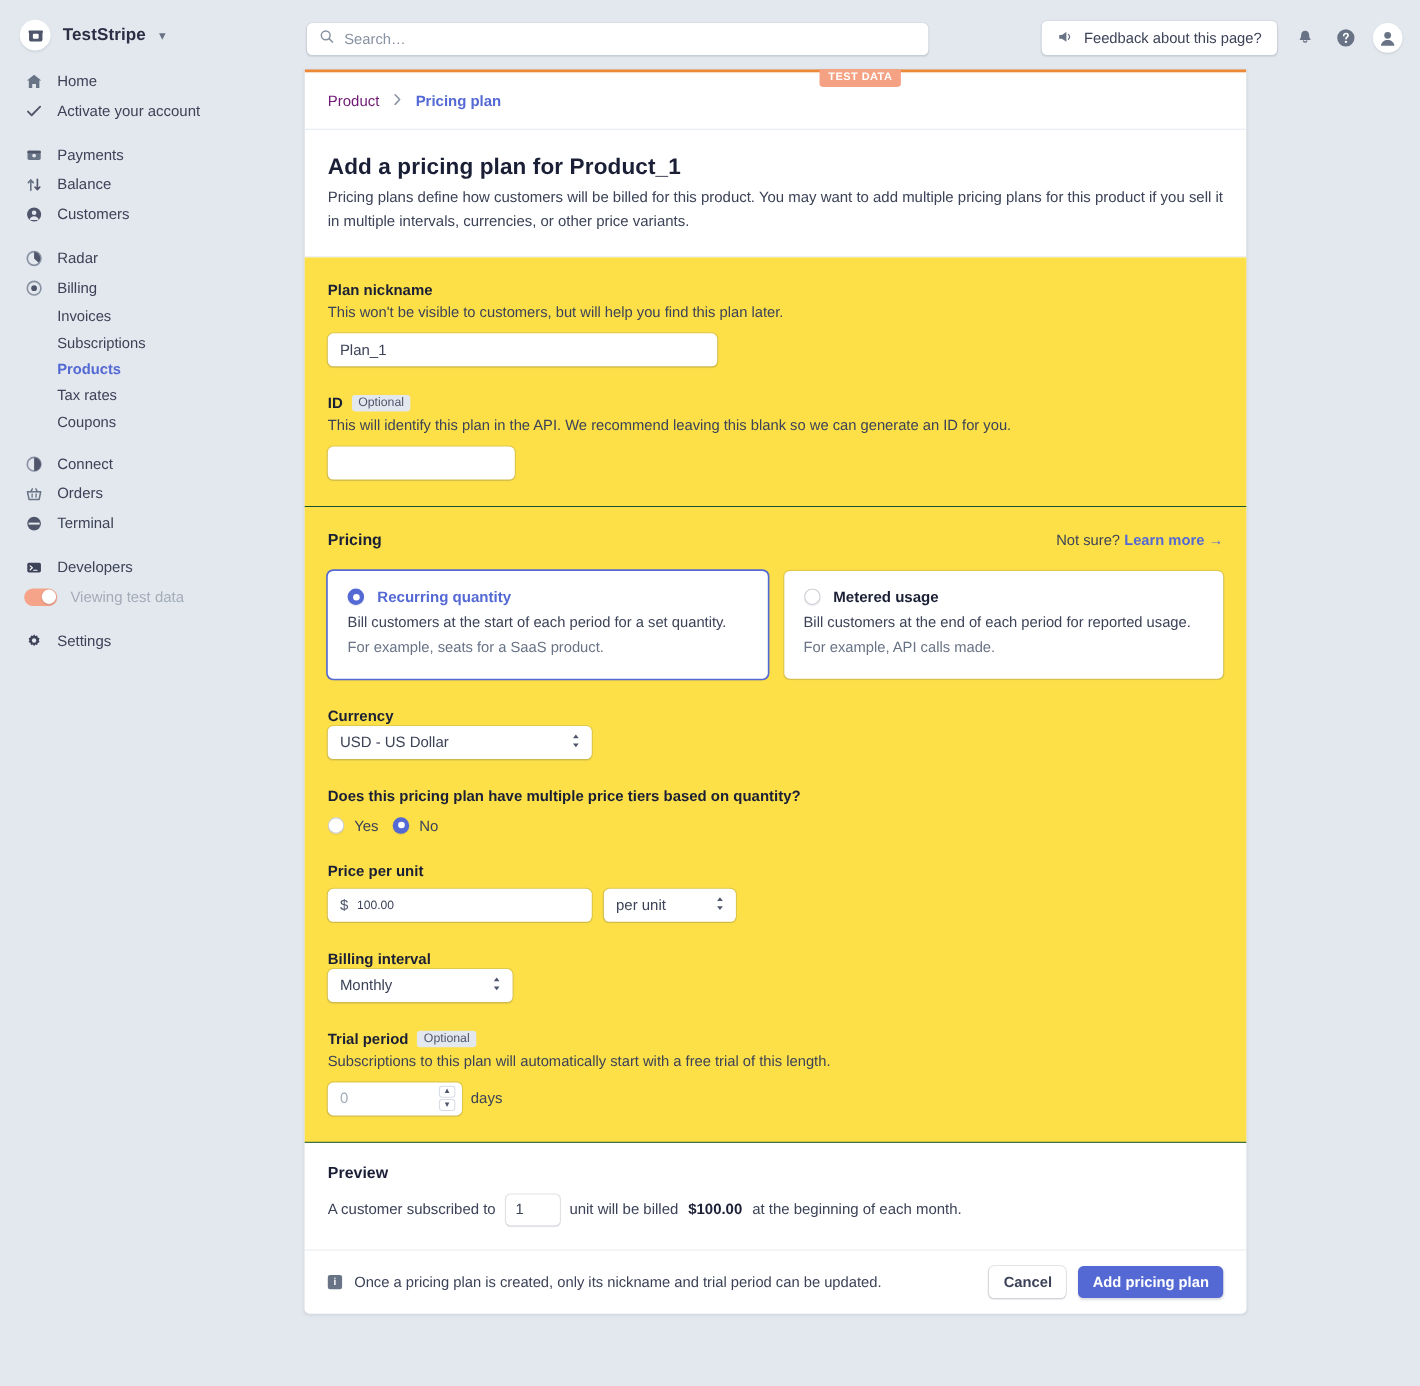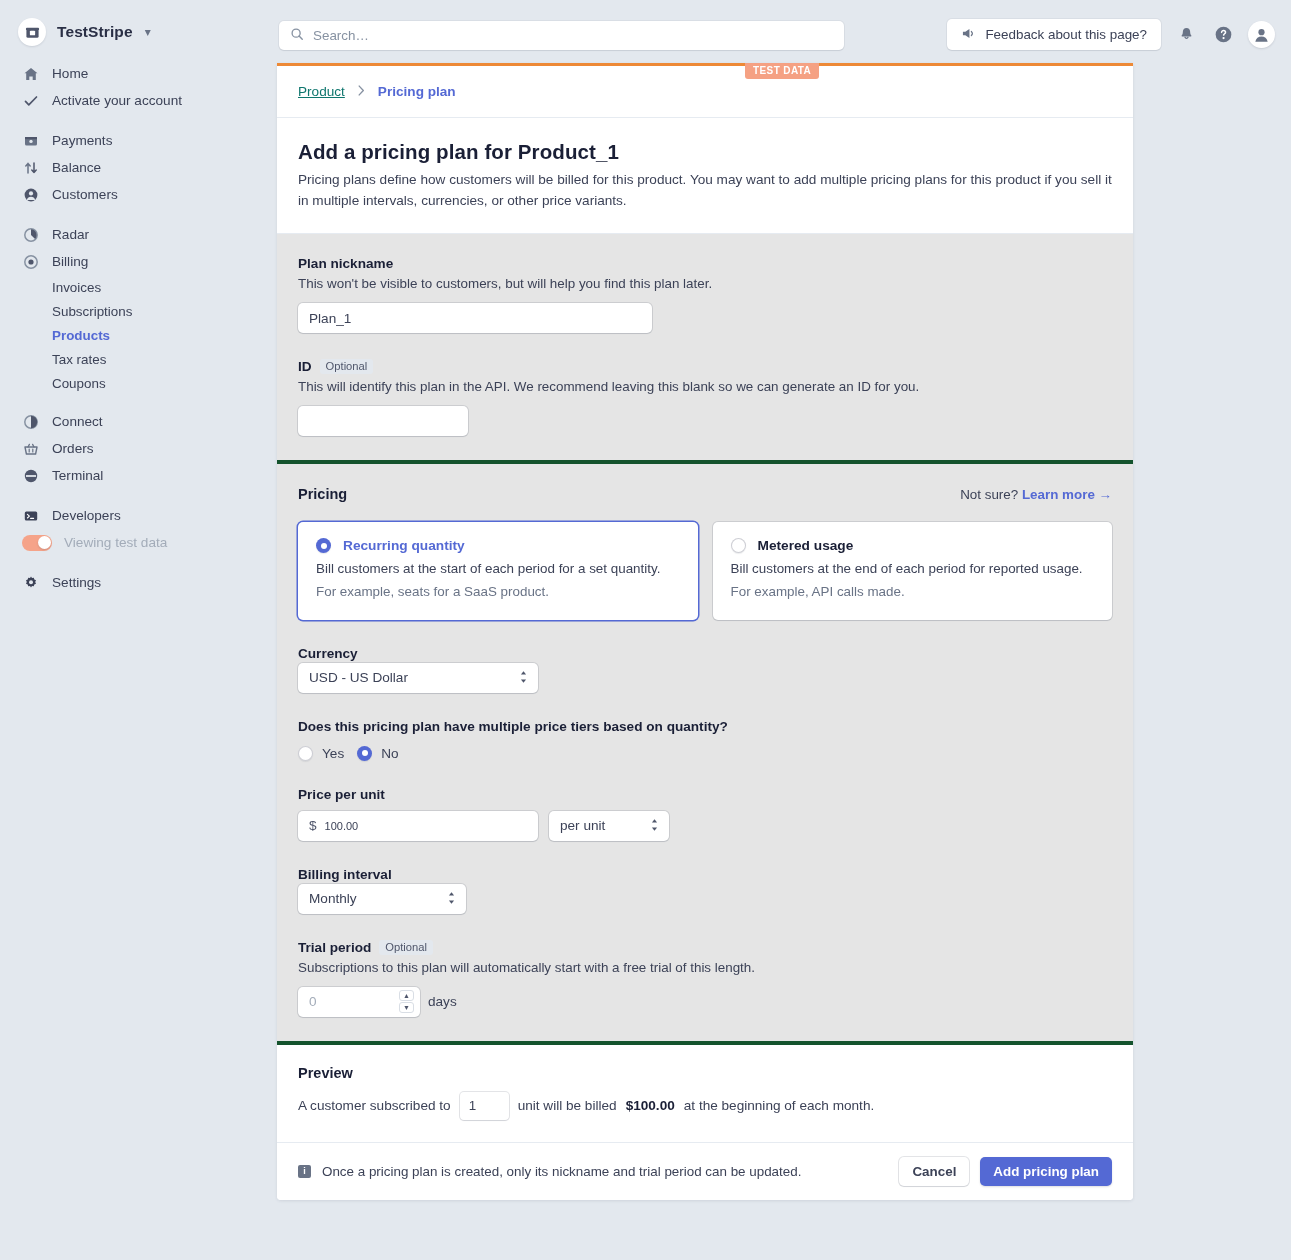--- a/index.html
+++ b/index.html
@@ -96,29 +96,29 @@
     background: #f5a183; color: #fff; font-size: 10px; font-weight: 700;
     letter-spacing: .4px; padding: 2px 8px 3px; border-radius: 0 0 3px 3px;
     transform: translateY(-3px);
   }
 
   .breadcrumb {
     height: 52px; display: flex; align-items: center; gap: 12px;
     padding-left: 21px; border-bottom: 1px solid #e6ebf1;
     font-size: 13.6px;
   }
-  .bc-link { color: #0f766e; cursor: pointer; text-decoration: underline; }
+  .bc-link { color: #701a75; cursor: pointer; }
   .bc-sep { color: #8792a2; font-size: 12px; }
   .bc-current { color: #5469d4; font-weight: 700; cursor: pointer; }
 
   .hero { padding: 22px 21px 22px 21px; border-bottom: 1px solid #e6ebf1; }
   .hero h1 { font-size: 20.5px; font-weight: 700; color: #1a1f36; letter-spacing: .1px; margin-bottom: 5px; }
   .hero p { font-size: 13.6px; color: #3c4257; line-height: 1.55; max-width: 945px; }
 
-  .form-section { background: #e5e5e5; padding: 22px 21px 24px; border-bottom: 4px solid #14532d; }
+  .form-section { background: #fde047; padding: 22px 21px 24px; border-bottom: 1px solid #14532d; }
 
   .field-label { font-size: 13.6px; font-weight: 700; color: #1a1f36; display: flex; align-items: center; gap: 8px; }
   .optional-tag {
     font-size: 11.2px; font-weight: 400; color: #4f566b; background: #e3e8ee;
     border-radius: 3px; padding: 1px 6px 2px;
   }
   .field-help { font-size: 13.4px; color: #3c4257; margin-top: 3px; line-height: 1.5; }
   .txt-input {
     margin-top: 9px; height: 30px; background: #fff;
     border-radius: 5px; font-size: 13.6px; font-family: inherit; color: #3c4257;

